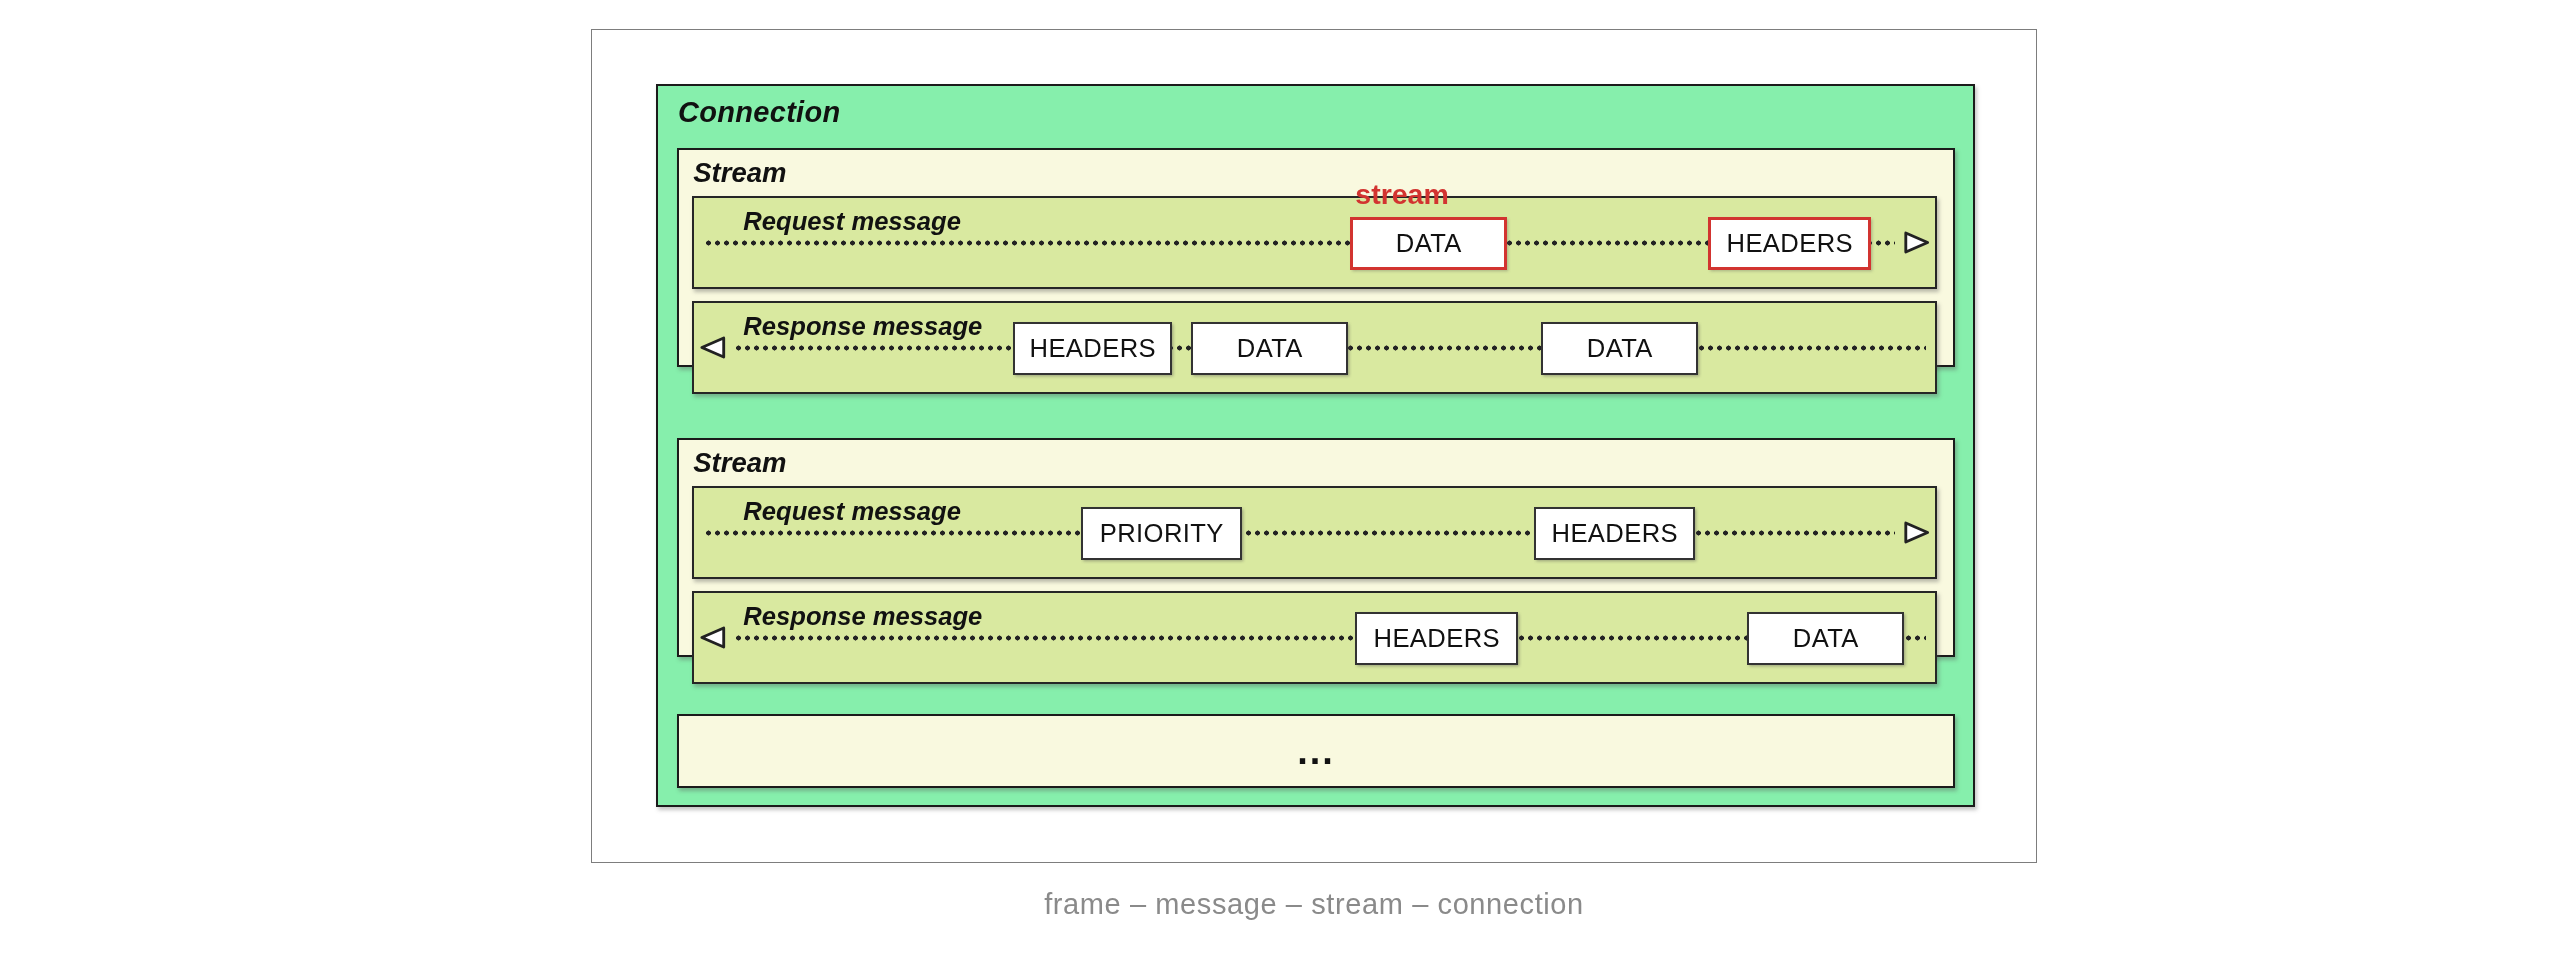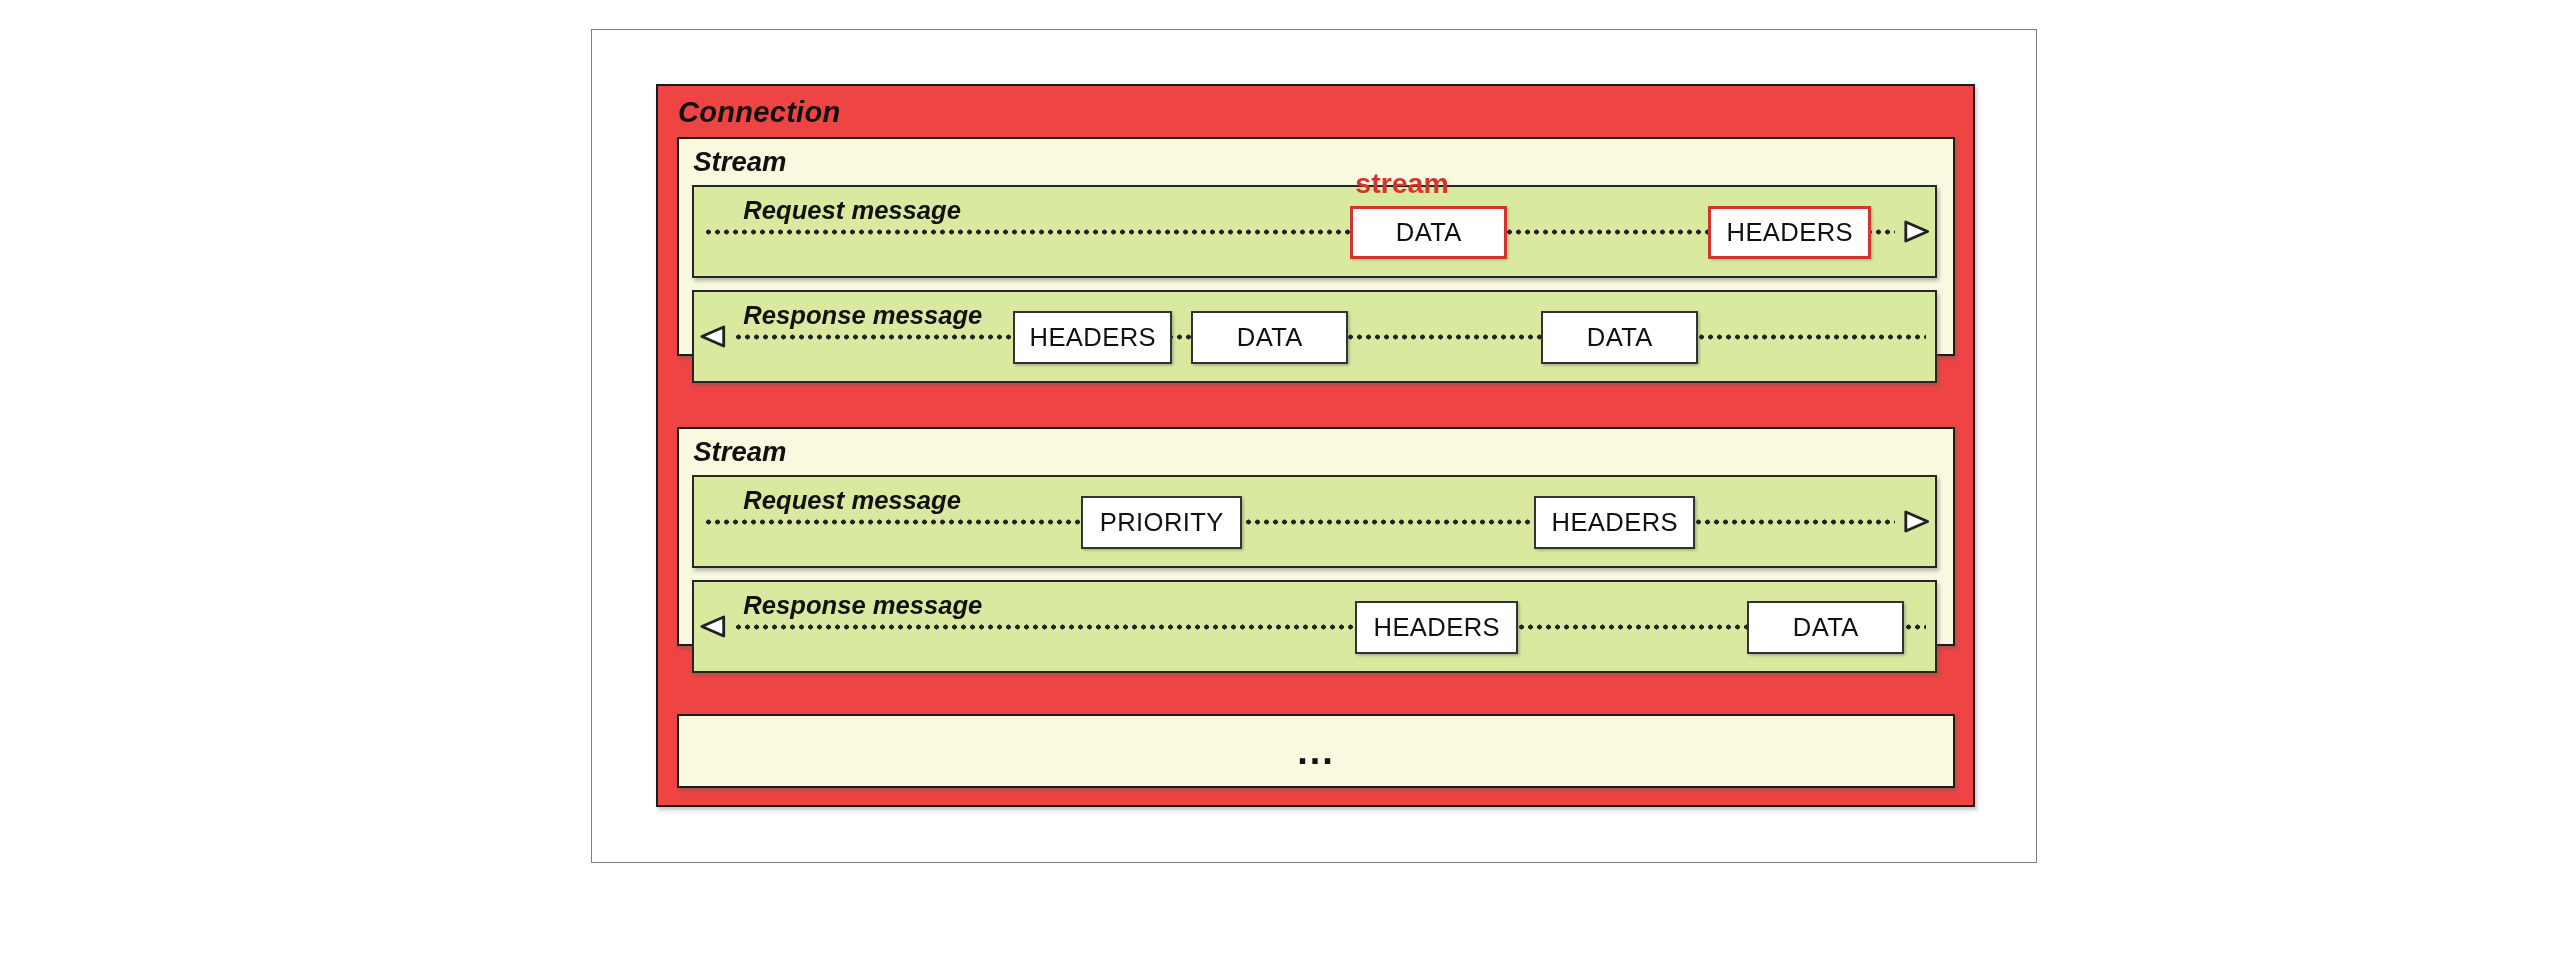--- a/index.html
+++ b/index.html
@@ -17,39 +17,40 @@
     left: 591px; top: 29px;
     width: 1446px; height: 834px;
     border: 1.9px solid #7d7d7d;
     background: #ffffff;
   }
   .connection-box {
     position: absolute;
     left: 64px; top: 54px;
     width: 1319px; height: 723px;
     border: 2.8px solid #1b1b1b;
-    background: #ef4444;
+    background: #86efac;
     box-shadow: 1.9px 2.8px 3.8px rgba(90,90,90,0.35);
   }
   .connection-label {
     position: absolute;
     top: 9.5px; left: 20px;
     font-size: 29px;
     font-weight: bold;
     font-style: italic;
     color: #111111;
     letter-spacing: 0.3px;
   }
   .stream-box {
     position: absolute;
     left: 19px;
     width: 1278px; height: 219px;
     background: var(--cream, #f9f9df);
     border: 2.8px solid #1b1b1b;
     box-shadow: 1.9px 2.8px 3.8px rgba(90,90,90,0.4);
+    margin-top: 11px;
   }
   .stream-label {
     position: absolute;
     top: 6.6px; left: 14.2px;
     font-size: 27.5px;
     font-weight: bold;
     font-style: italic;
     color: #111111;
   }
   .row-panel {
@@ -191,14 +192,15 @@
             <div class="arrow left"><svg width="28.5" height="25" viewBox="0 0 30 26">
                 <polygon points="26,3 3,13 26,23" fill="#ffffff" stroke="#222222" stroke-width="3" stroke-linejoin="round"></polygon>
               </svg></div>
             <div class="fbox" style="left: 661px; width: 163px;">HEADERS</div>
             <div class="fbox" style="left: 1053px; width: 157px;">DATA</div>
           </div>
         </div>
         <div class="ellipsis-box">...</div>
       </div>
   </div>
+  <div class="caption">frame – message – stream – connection</div>
 </div>
 
 
 </body></html>

